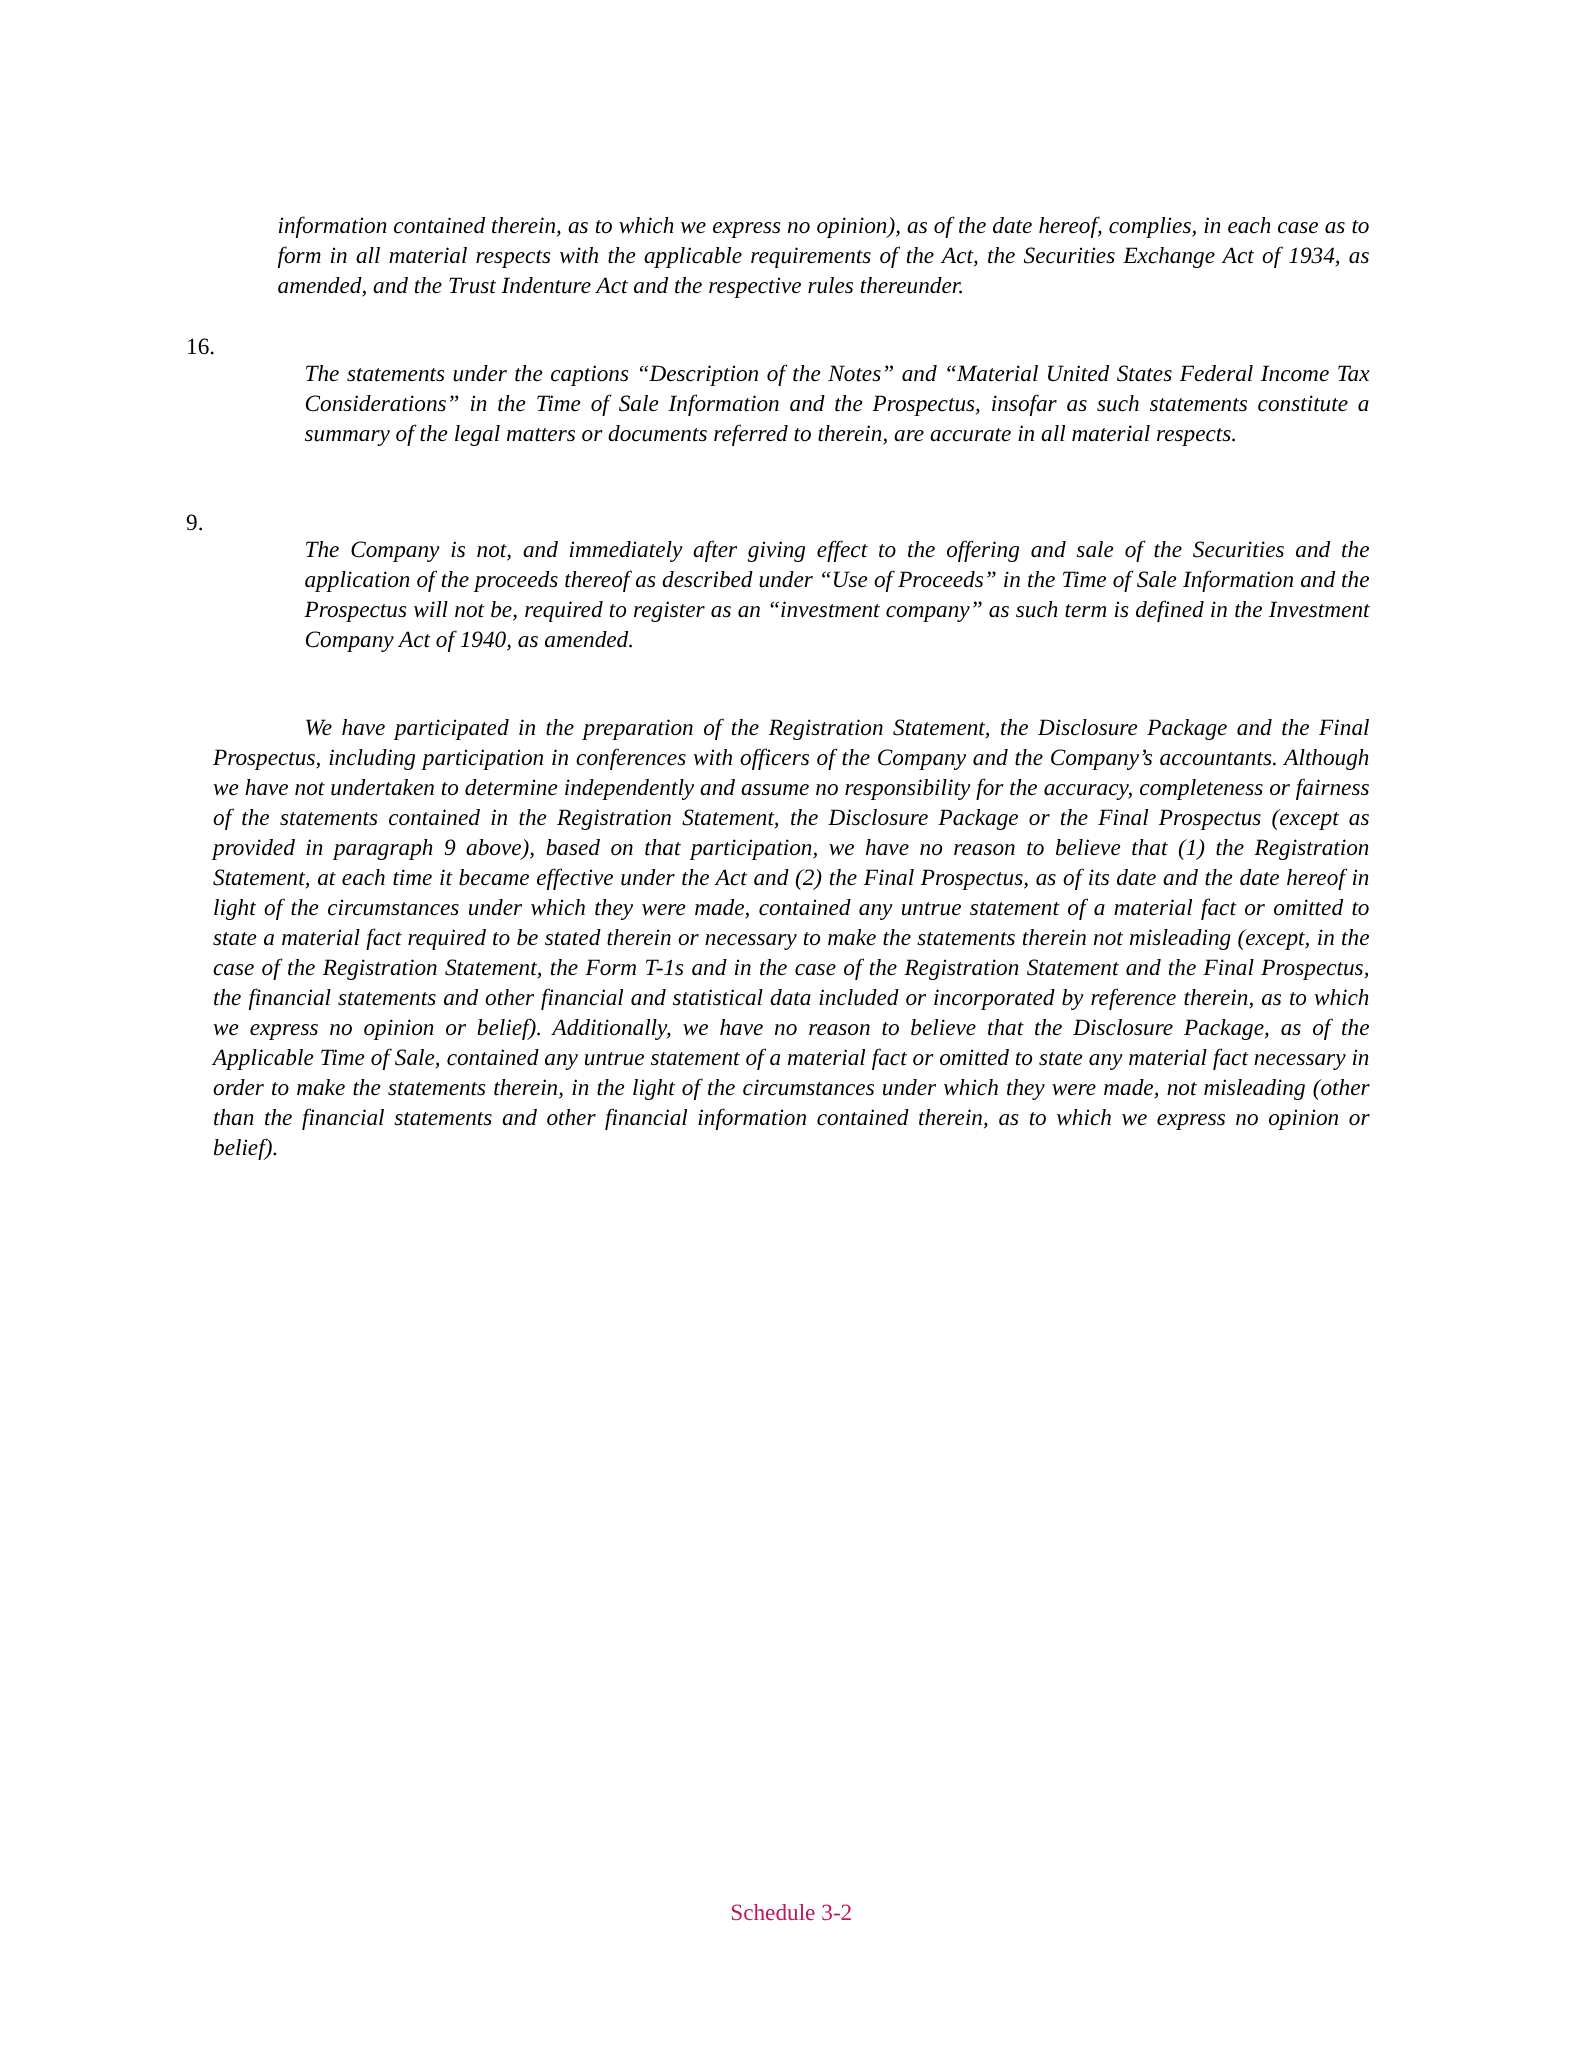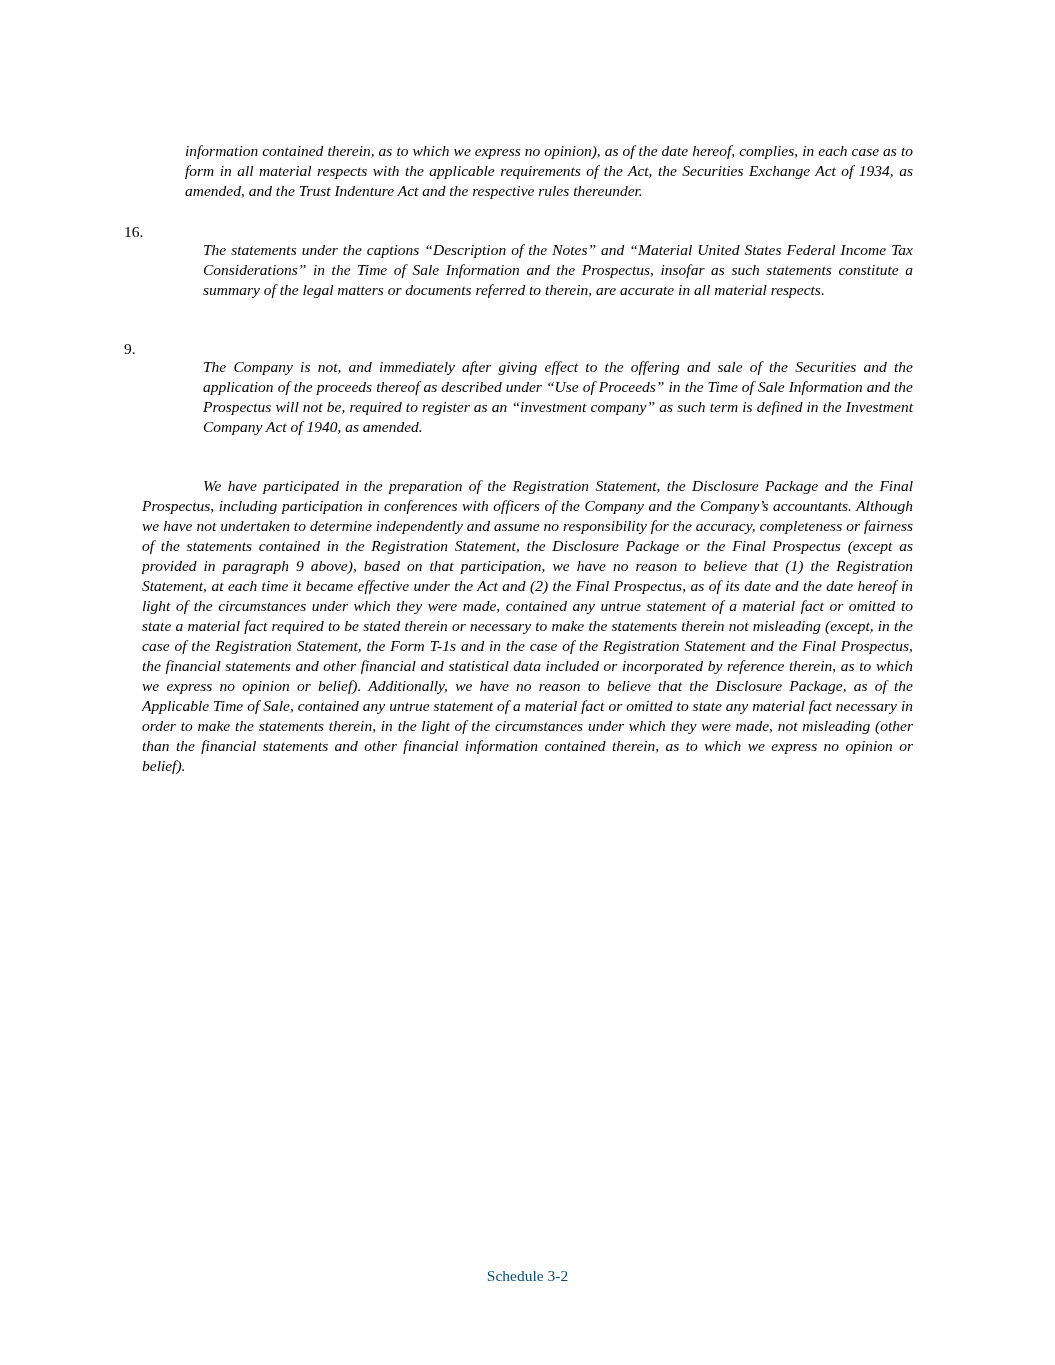--- a/index.html
+++ b/index.html
@@ -48,21 +48,21 @@
     text-align: justify;
   }
   .footer {
     position: absolute;
     top: 1266px;
     left: 0;
     width: 100%;
     text-align: center;
     font-family: "Liberation Serif", serif;
     font-size: 15.5px;
-    color: #0c4a6e;
+    color: #be185d;
   }
 </style>
 </head>
 <body>
 
 <div class="page">
   <div class="content">
 
     <p class="para cont">information contained therein, as to which we express no opinion), as of the date hereof, complies, in each case as to form in all material respects with the applicable requirements of the Act, the Securities Exchange Act of 1934, as amended, and the Trust Indenture Act and the respective rules thereunder.</p>
 

